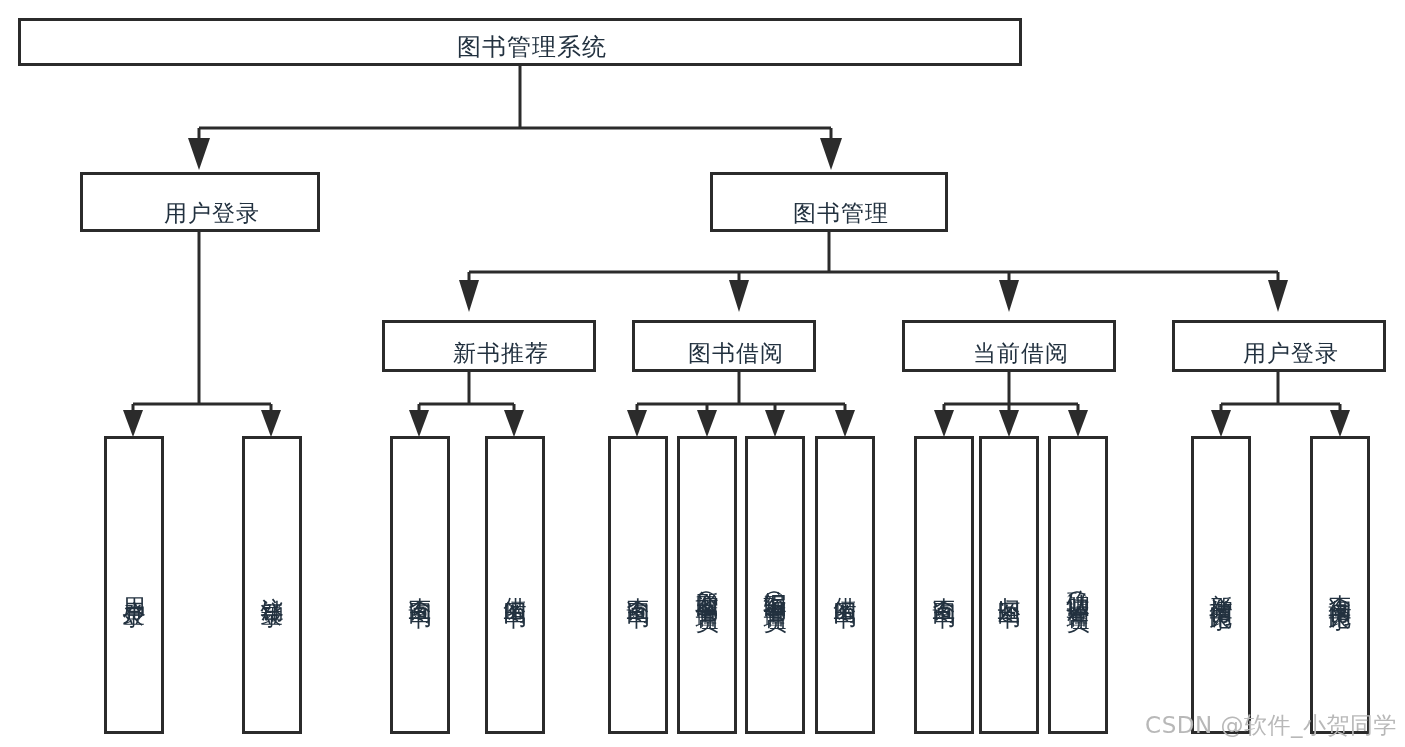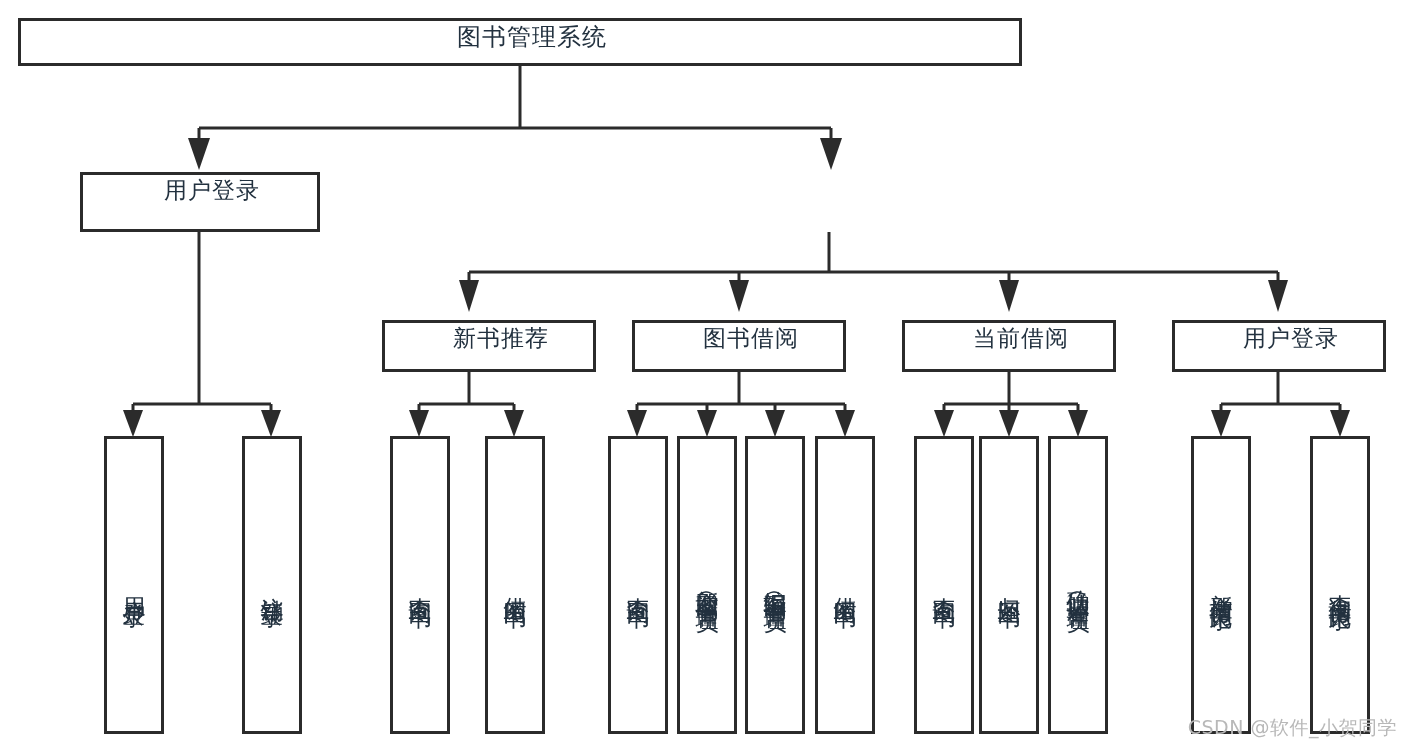--- a/index.html
+++ b/index.html
@@ -34,21 +34,21 @@
   }
   .arrow-head {
     fill: #2b2b2b;
     stroke: none;
   }
   .watermark-text {
     position: absolute;
     right: 8px;
     bottom: 6px;
     font-family: "DejaVu Sans", "Liberation Sans", sans-serif;
-    font-size: 19px;
+    font-size: 23px;
     color: #b8b8b8;
     letter-spacing: 0.5px;
     white-space: nowrap;
     pointer-events: none;
   }
   
   .vnode {
     position: absolute;
     box-sizing: border-box;
     background: #ffffff;
@@ -67,21 +67,21 @@
     letter-spacing: 3px;
     color: #22313f;
     white-space: nowrap;
   }
   .hnode {
     position: absolute;
     box-sizing: border-box;
     background: #ffffff;
     border: 3px solid #2b2b2b;
     display: flex;
-    align-items: flex-start;
+    align-items: flex-end;
     justify-content: center;
     padding-left: 24px;
   }
   .hnode .htext {
     font-family: "DejaVu Sans", "Liberation Sans", sans-serif;
     font-size: 23px;
     color: #22313f;
     letter-spacing: 1px;
     white-space: nowrap;
   }
@@ -168,25 +168,28 @@
     </g>
   </svg>
 
   <div class="hnode title" style="left:18px; top:18px; width:1004px; height:48px;">
     <span class="htext">图书管理系统</span>
   </div>
 
   <div class="hnode" style="left:80px; top:172px; width:240px; height:60px;">
     <span class="htext">用户登录</span>
   </div>
+  <div class="hnode" style="left:710px; top:172px; width:238px; height:60px;">
+    <span class="htext">图书管理</span>
+  </div>
 
   <div class="hnode" style="left:382px; top:320px; width:214px; height:52px;">
     <span class="htext">新书推荐</span>
   </div>
-  <div class="hnode" style="left:632px; top:320px; width:214px; height:52px;">
+  <div class="hnode" style="left:632px; top:320px; width:184px; height:52px;">
     <span class="htext">图书借阅</span>
   </div>
   <div class="hnode" style="left:902px; top:320px; width:214px; height:52px;">
     <span class="htext">当前借阅</span>
   </div>
   <div class="hnode" style="left:1172px; top:320px; width:214px; height:52px;">
     <span class="htext">用户登录</span>
   </div>
 
   <div class="vnode" style="left:104px; top:436px; width:60px; height:298px;">

